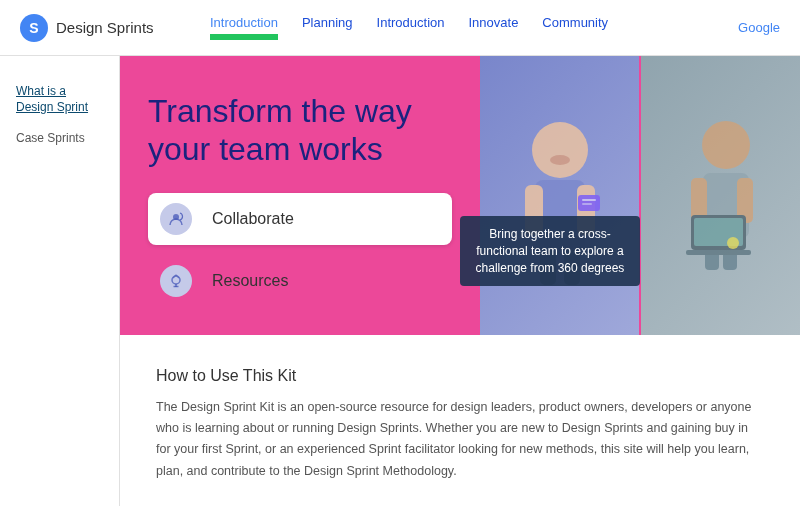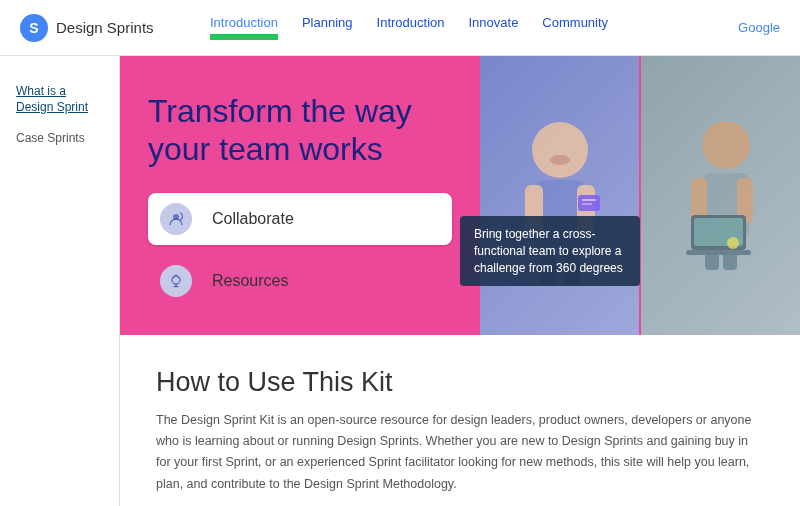--- a/index.html
+++ b/index.html
@@ -154,20 +154,21 @@
       left: 340px;
       top: 160px;
       background: rgba(30, 50, 80, 0.9);
       color: #fff;
       padding: 10px 14px;
       border-radius: 4px;
       font-size: 12px;
       max-width: 180px;
       line-height: 1.4;
       z-index: 10;
+      text-align: center;
     }
 
     
     .hero-right {
       flex: 1;
       position: relative;
       overflow: hidden;
     }
     .hero-images {
       display: flex;
@@ -185,21 +186,21 @@
     }
     .hero-img-block:nth-child(1) { background: linear-gradient(135deg, #7986cb 0%, #9fa8da 100%); }
     .hero-img-block:nth-child(2) { background: linear-gradient(135deg, #90a4ae 0%, #b0bec5 100%); }
 
     
     .how-section {
       padding: 32px 36px 24px 36px;
       border-bottom: 1px solid #e0e0e0;
     }
     .section-title {
-      font-size: 27px;
+      font-size: 16px;
       font-weight: 400;
       color: #333;
       margin-bottom: 12px;
     }
     .section-text {
       font-size: 12.5px;
       color: #555;
       line-height: 1.7;
       margin-bottom: 20px;
     }

